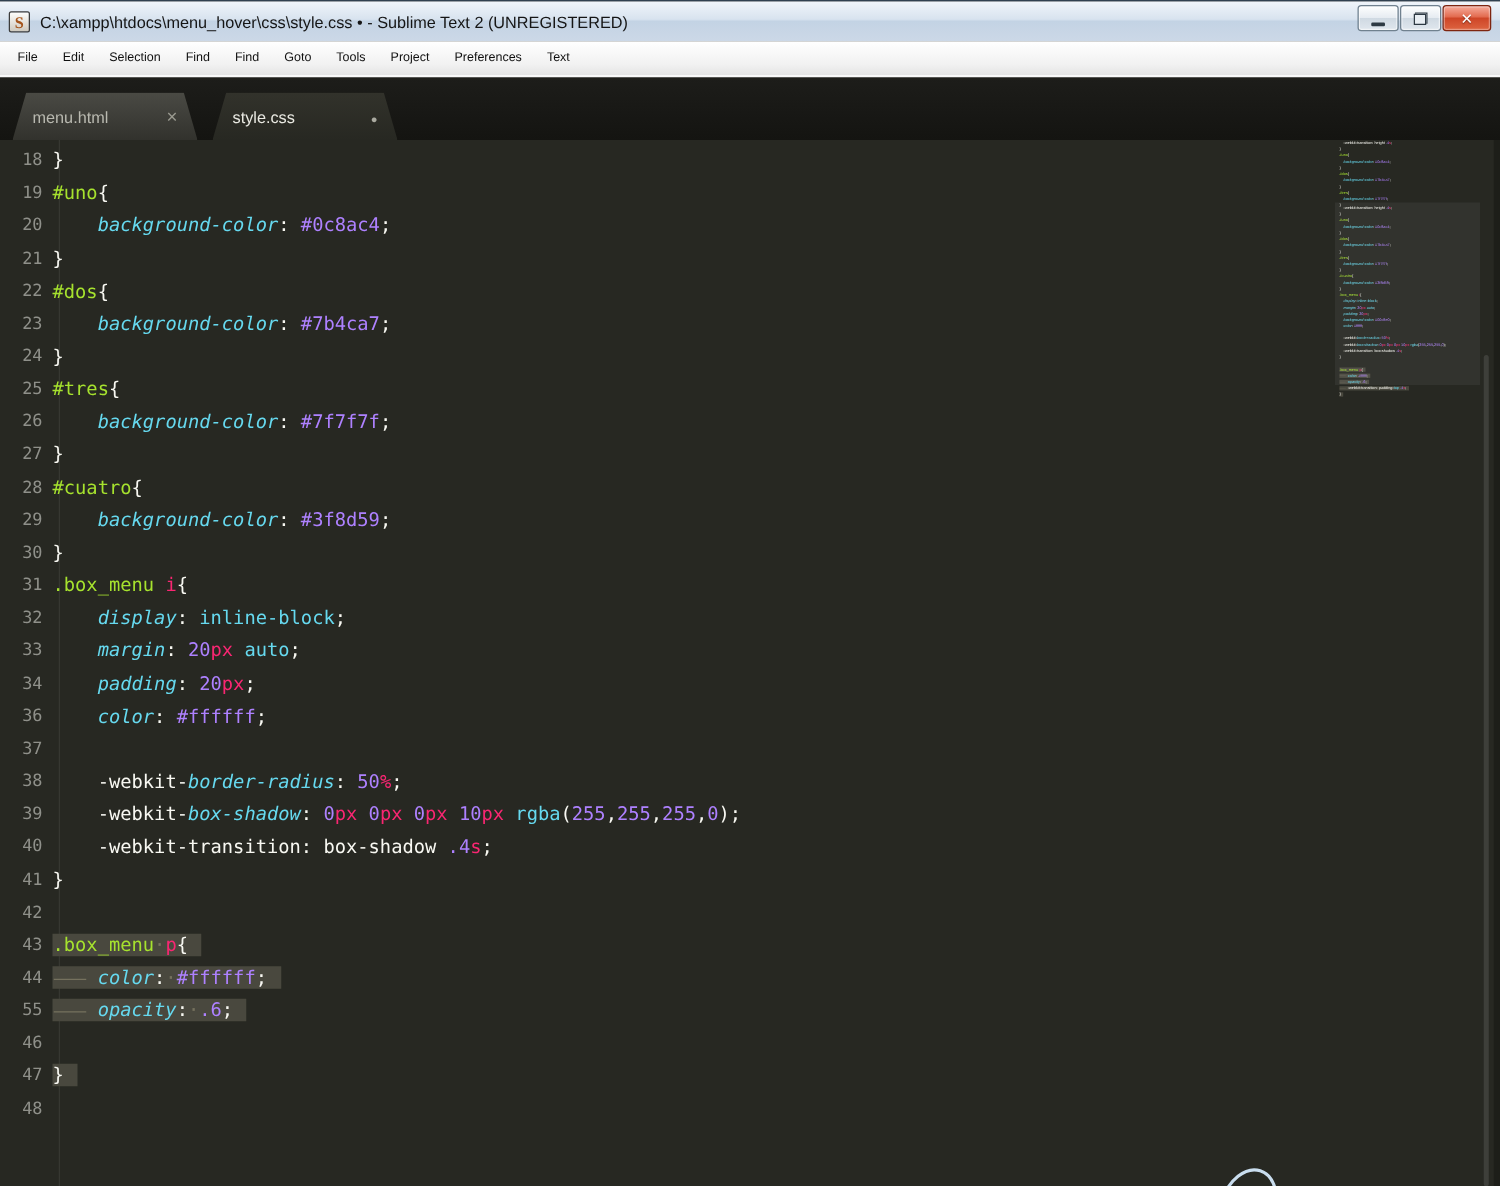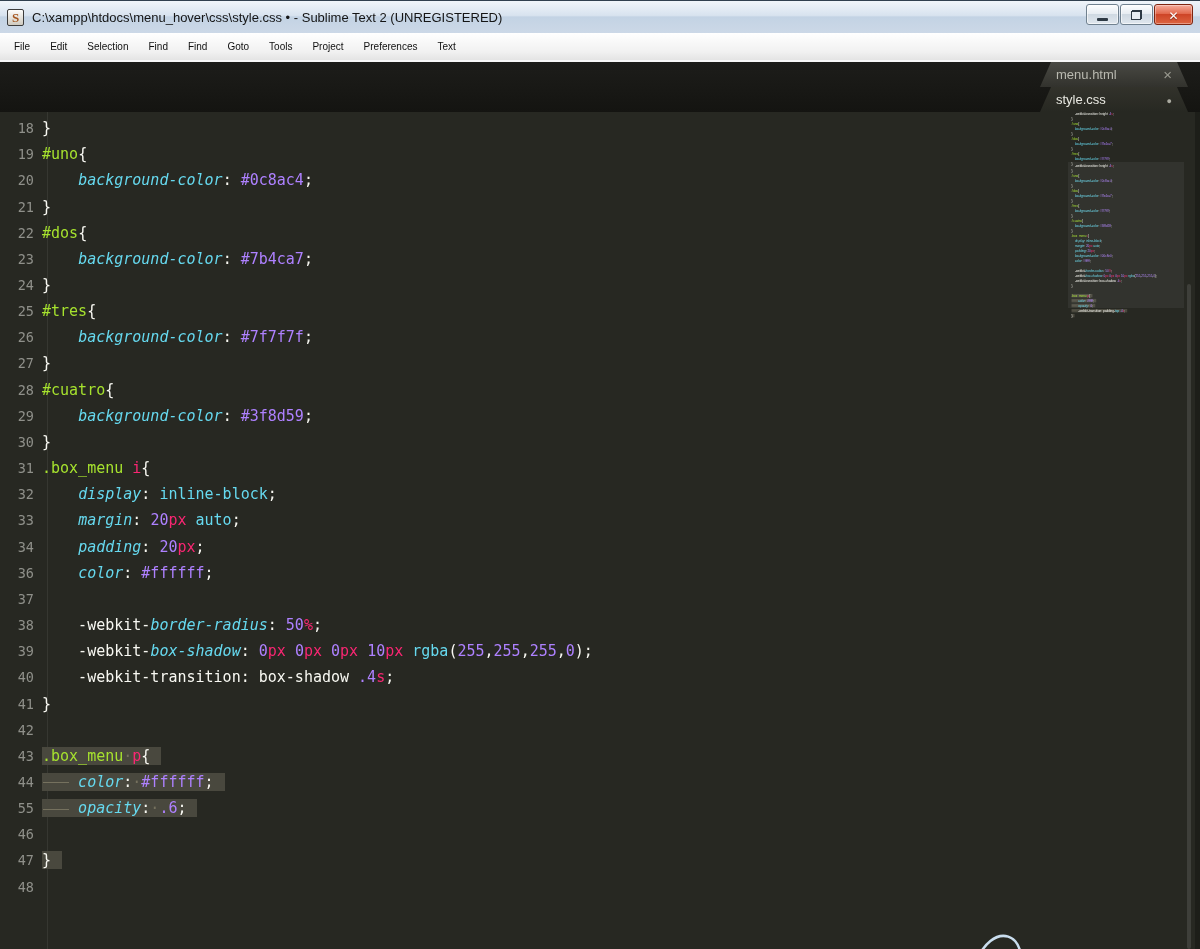--- a/index.html
+++ b/index.html
@@ -46,21 +46,21 @@
     background:linear-gradient(#ffffff,#f1f1f1 70%,#e4e4e4);
     border-bottom:2px solid #f8f8f8;
     display:flex; align-items:center; padding-left:4px;
   }
   .menu-item{ padding:0 10px; font-size:10px; color:#101010; cursor:default; }
 
   
   .tabbar{
     position:absolute; top:62px; left:0; right:0; height:50px;
     background:linear-gradient(#1d1d1a,#141411);
-    display:flex; align-items:flex-end; padding-left:10px;flex-direction:column;
+    display:flex; align-items:flex-end; padding-left:10px;
   }
   .tab{
     height:38px; width:148px; margin-right:12px;
     display:flex; align-items:center; padding:0 16px;
     font-size:13px; position:relative;
     clip-path:polygon(11px 0, calc(100% - 11px) 0, 100% 100%, 0 100%);
     border-radius:9px 9px 0 0;
   }
   .tab.inactive{ background:linear-gradient(#4a4a44,#32322d); color:#b9b9b0; }
   .tab.active{ background:linear-gradient(#32322b,#272822); color:#e9e9e2; }

